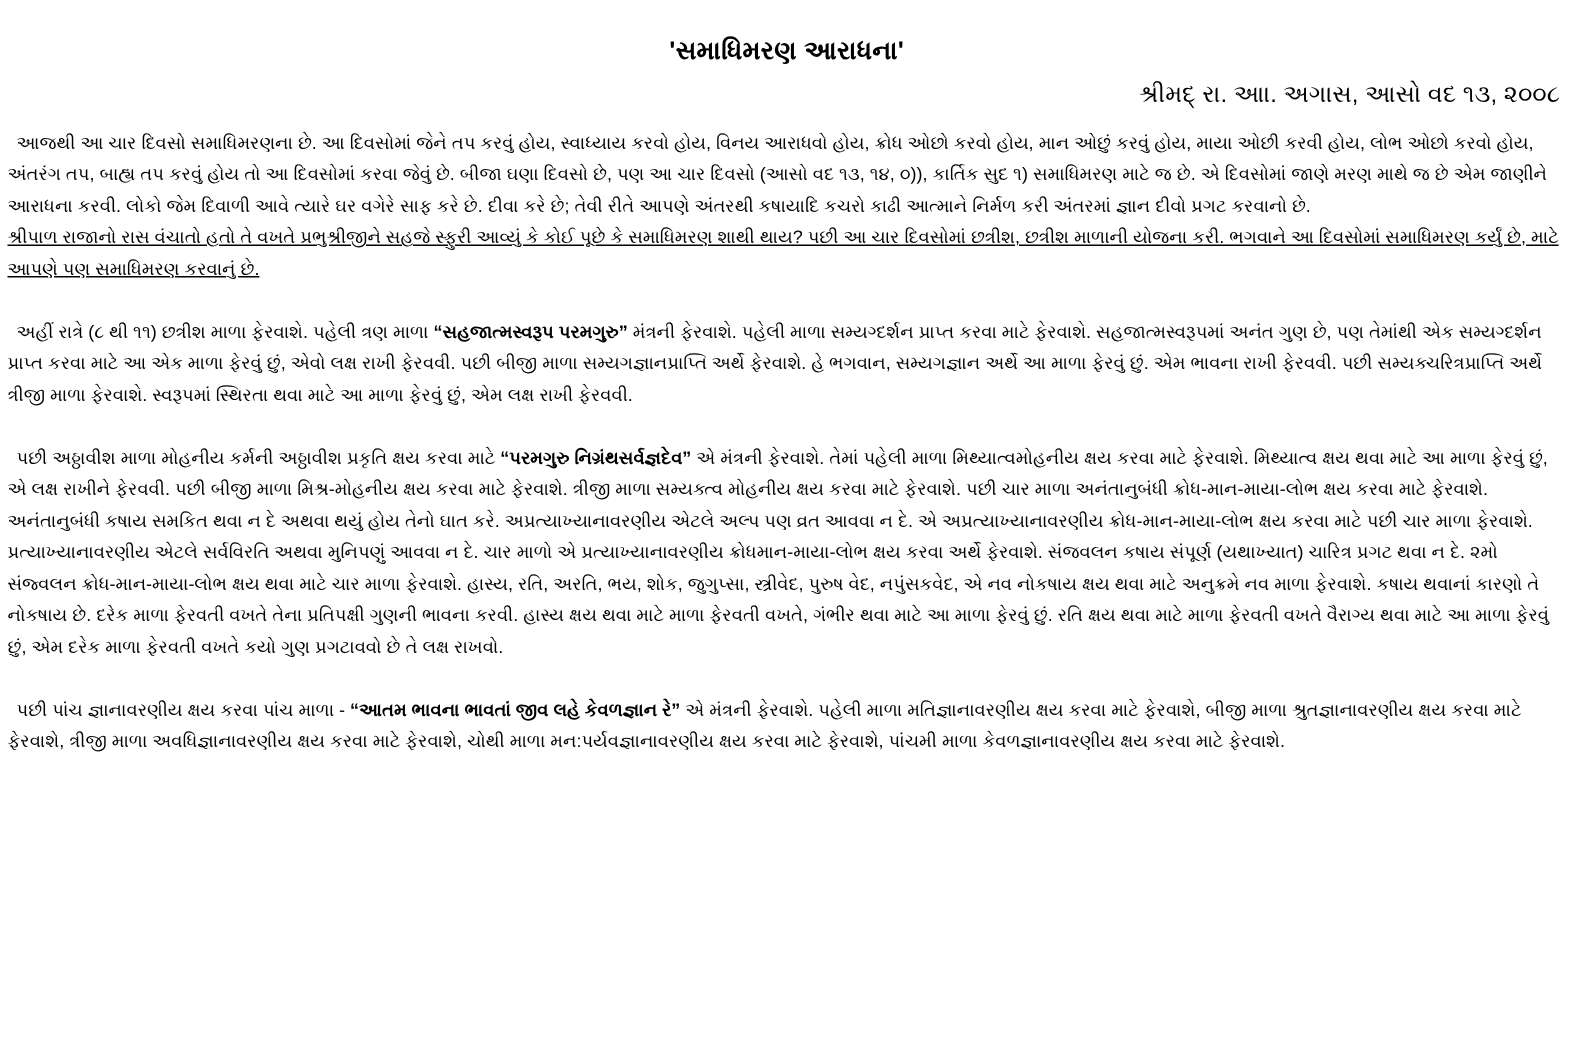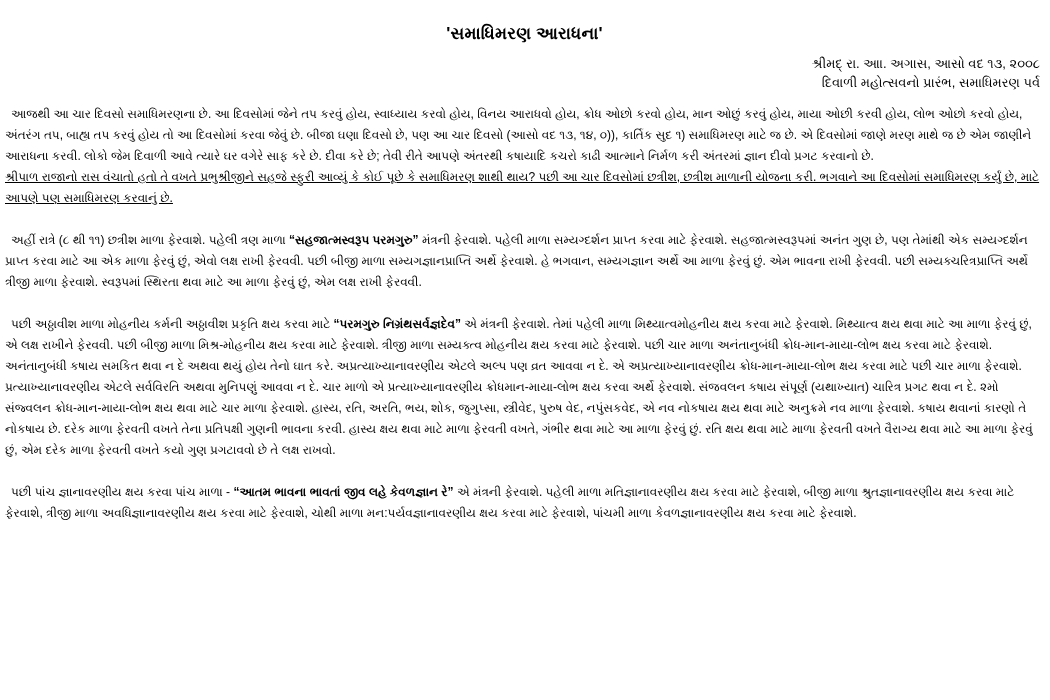--- a/index.html
+++ b/index.html
@@ -20,21 +20,21 @@
   }
   .doc-title {
     text-align: center;
     font-size: 17px;
     font-weight: bold;
     margin: 0 0 10px 0;
     letter-spacing: 0.2px;
   }
   .byline {
     text-align: right;
-    font-size: 13px;
+    font-size: 16px;
     line-height: 19px;
     margin: 0 4px 12px 0;
   }
   .body-text {
     font-size: 12px;
     line-height: 21px;
   }
   .para {
     margin: 0;
     text-indent: 6px;
@@ -52,21 +52,20 @@
 </style>
 </head>
 <body>
 
 <div class="page">
 
   <h1 class="doc-title">'સમાધિમરણ આરાધના'</h1>
 
   <div class="byline">
     <div>શ્રીમદ્ રા. આા. અગાસ, આસો વદ ૧૩, ૨૦૦૮</div>
-    <div>દિવાળી મહોત્સવનો પ્રારંભ, સમાધિમરણ પર્વ</div>
   </div>
 
   <div class="body-text">
 
     <p class="para">આજથી આ ચાર દિવસો સમાધિમરણના છે. આ દિવસોમાં જેને તપ કરવું હોય, સ્વાધ્યાય કરવો હોય, વિનય આરાધવો હોય, ક્રોધ ઓછો કરવો હોય, માન ઓછું કરવું હોય, માયા ઓછી કરવી હોય, લોભ ઓછો કરવો હોય, અંતરંગ તપ, બાહ્ય તપ કરવું હોય તો આ દિવસોમાં કરવા જેવું છે. બીજા ઘણા દિવસો છે, પણ આ ચાર દિવસો (આસો વદ ૧૩, ૧૪, ૦)), કાર્તિક સુદ ૧) સમાધિમરણ માટે જ છે. એ દિવસોમાં જાણે મરણ માથે જ છે એમ જાણીને આરાધના કરવી. લોકો જેમ દિવાળી આવે ત્યારે ઘર વગેરે સાફ કરે છે. દીવા કરે છે; તેવી રીતે આપણે અંતરથી કષાયાદિ કચરો કાઢી આત્માને નિર્મળ કરી અંતરમાં જ્ઞાન દીવો પ્રગટ કરવાનો છે.</p>
 
     <p class="para continuation">શ્રીપાળ રાજાનો રાસ વંચાતો હતો તે વખતે પ્રભુશ્રીજીને સહજે સ્ફુરી આવ્યું કે કોઈ પૂછે કે સમાધિમરણ શાથી થાય? પછી આ ચાર દિવસોમાં છત્રીશ, છત્રીશ માળાની યોજના કરી. ભગવાને આ દિવસોમાં સમાધિમરણ કર્યું છે, માટે આપણે પણ સમાધિમરણ કરવાનું છે.</p>
 
     <p class="para gap-before"><span>અહીં રાત્રે (૮ થી ૧૧) છત્રીશ માળા ફેરવાશે. પહેલી ત્રણ માળા </span><span class="bold-run">“સહજાત્મસ્વરૂપ પરમગુરુ”</span><span> મંત્રની ફેરવાશે. પહેલી માળા સમ્યગ્દર્શન પ્રાપ્ત કરવા માટે ફેરવાશે. સહજાત્મસ્વરૂપમાં અનંત ગુણ છે, પણ તેમાંથી એક સમ્યગ્દર્શન પ્રાપ્ત કરવા માટે આ એક માળા ફેરવું છું, એવો લક્ષ રાખી ફેરવવી. પછી બીજી માળા સમ્યગજ્ઞાનપ્રાપ્તિ અર્થે ફેરવાશે. હે ભગવાન, સમ્યગજ્ઞાન અર્થે આ માળા ફેરવું છું. એમ ભાવના રાખી ફેરવવી. પછી સમ્યક્ચરિત્રપ્રાપ્તિ અર્થે ત્રીજી માળા ફેરવાશે. સ્વરૂપમાં સ્થિરતા થવા માટે આ માળા ફેરવું છું, એમ લક્ષ રાખી ફેરવવી.</span></p>
 

